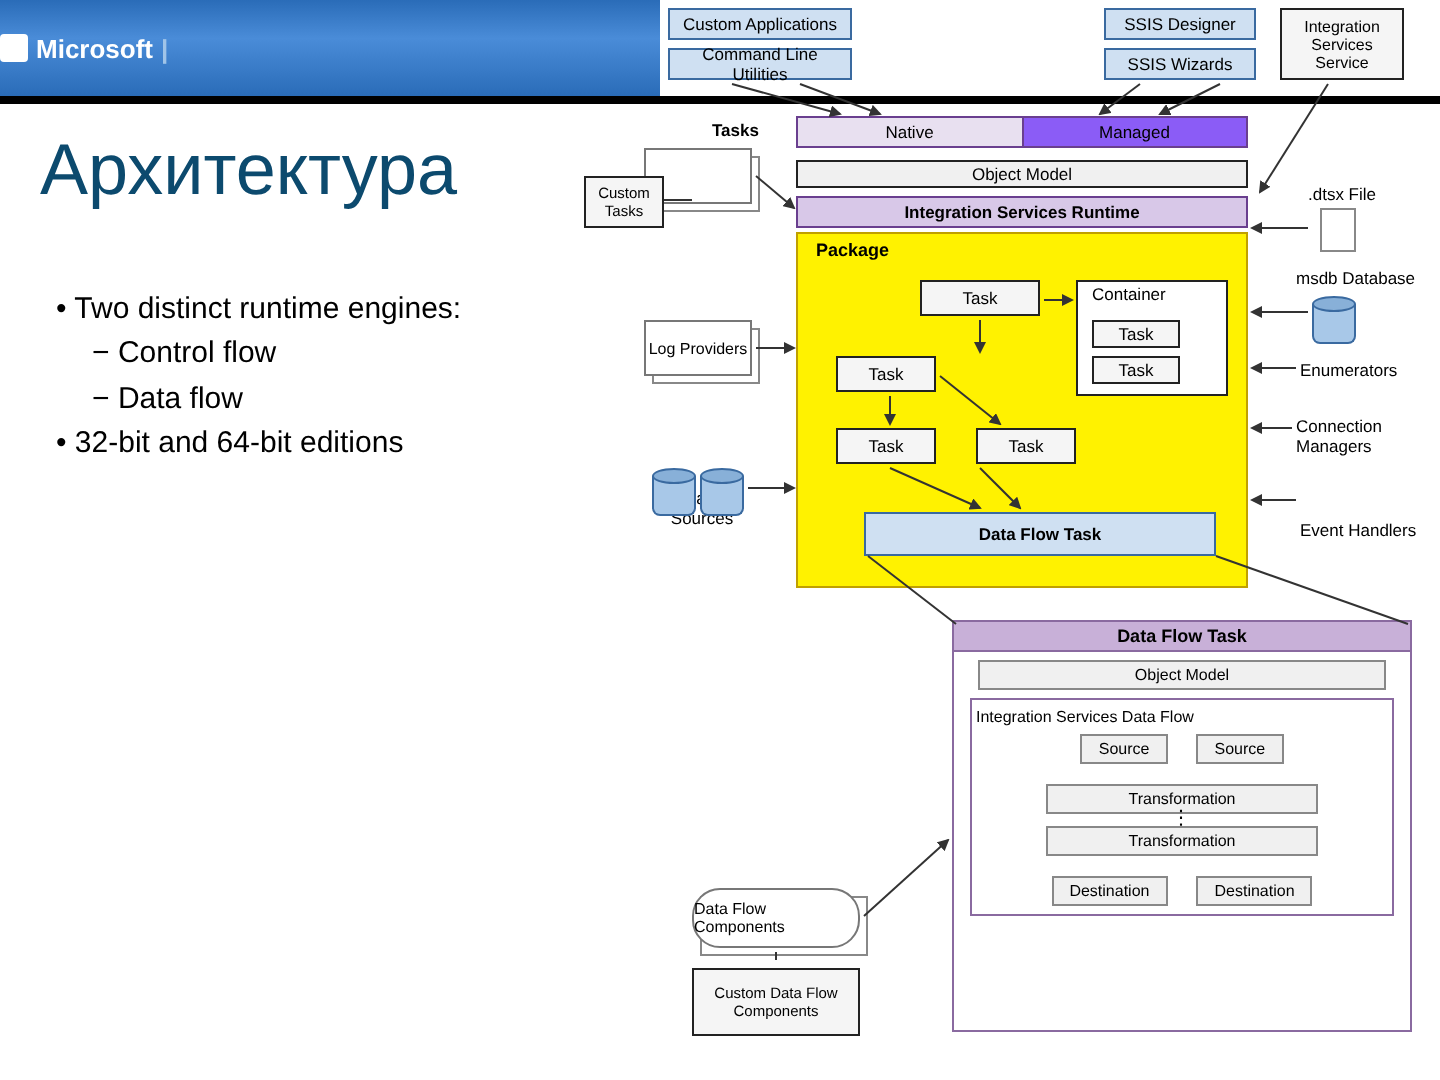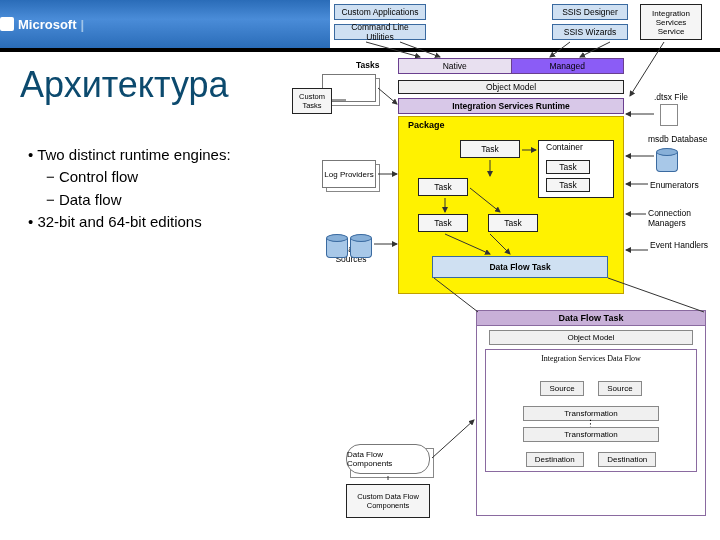--- a/index.html
+++ b/index.html
@@ -170,27 +170,27 @@
   <div style="position:absolute; top:104px; left:370px; width:18px; height:22px; border:1px solid #888; background:#fff;"></div>
 
   <div class="label-text" style="top:134px; left:358px; width:60px;">msdb Database</div>
   <div class="cylinder" style="top:148px; left:366px;">
       <div class="body"></div>
       <div class="top"></div>
     </div>
 
   <div class="label-text" style="top:180px; left:360px;">Enumerators</div>
   <div class="label-text" style="top:208px; left:358px; width:64px;">Connection Managers</div>
-  <div class="label-text" style="top:240px; left:360px; width:60px;">Event Handlers</div>
+  <div class="label-text" style="top:260px; left:360px; width:60px;">Event Handlers</div>
 
   <div class="df-panel" style="top:310px; left:186px; width:230px; height:206px;">
     <div class="df-header">Data Flow Task</div>
     <div class="df-row">Object Model</div>
     <div class="inner-border">
-      <div style="text-align:center; font-size:8px; margin-bottom:18px;font-family:Liberation Serif, serif;">Integration Services Data Flow</div>
+      <div style="text-align:left; font-size:8px; margin-bottom:4px;">Integration Services Data Flow</div>
       <div style="text-align:center;">
         <span class="src-dest">Source</span>
         <span class="src-dest">Source</span>
       </div>
       <div style="height:10px;"></div>
       <div style="text-align:center;">
         <span class="src-dest" style="padding:2px 40px;">Transformation</span>
       </div>
       <div class="dots">⋮</div>
       <div style="text-align:center;">

